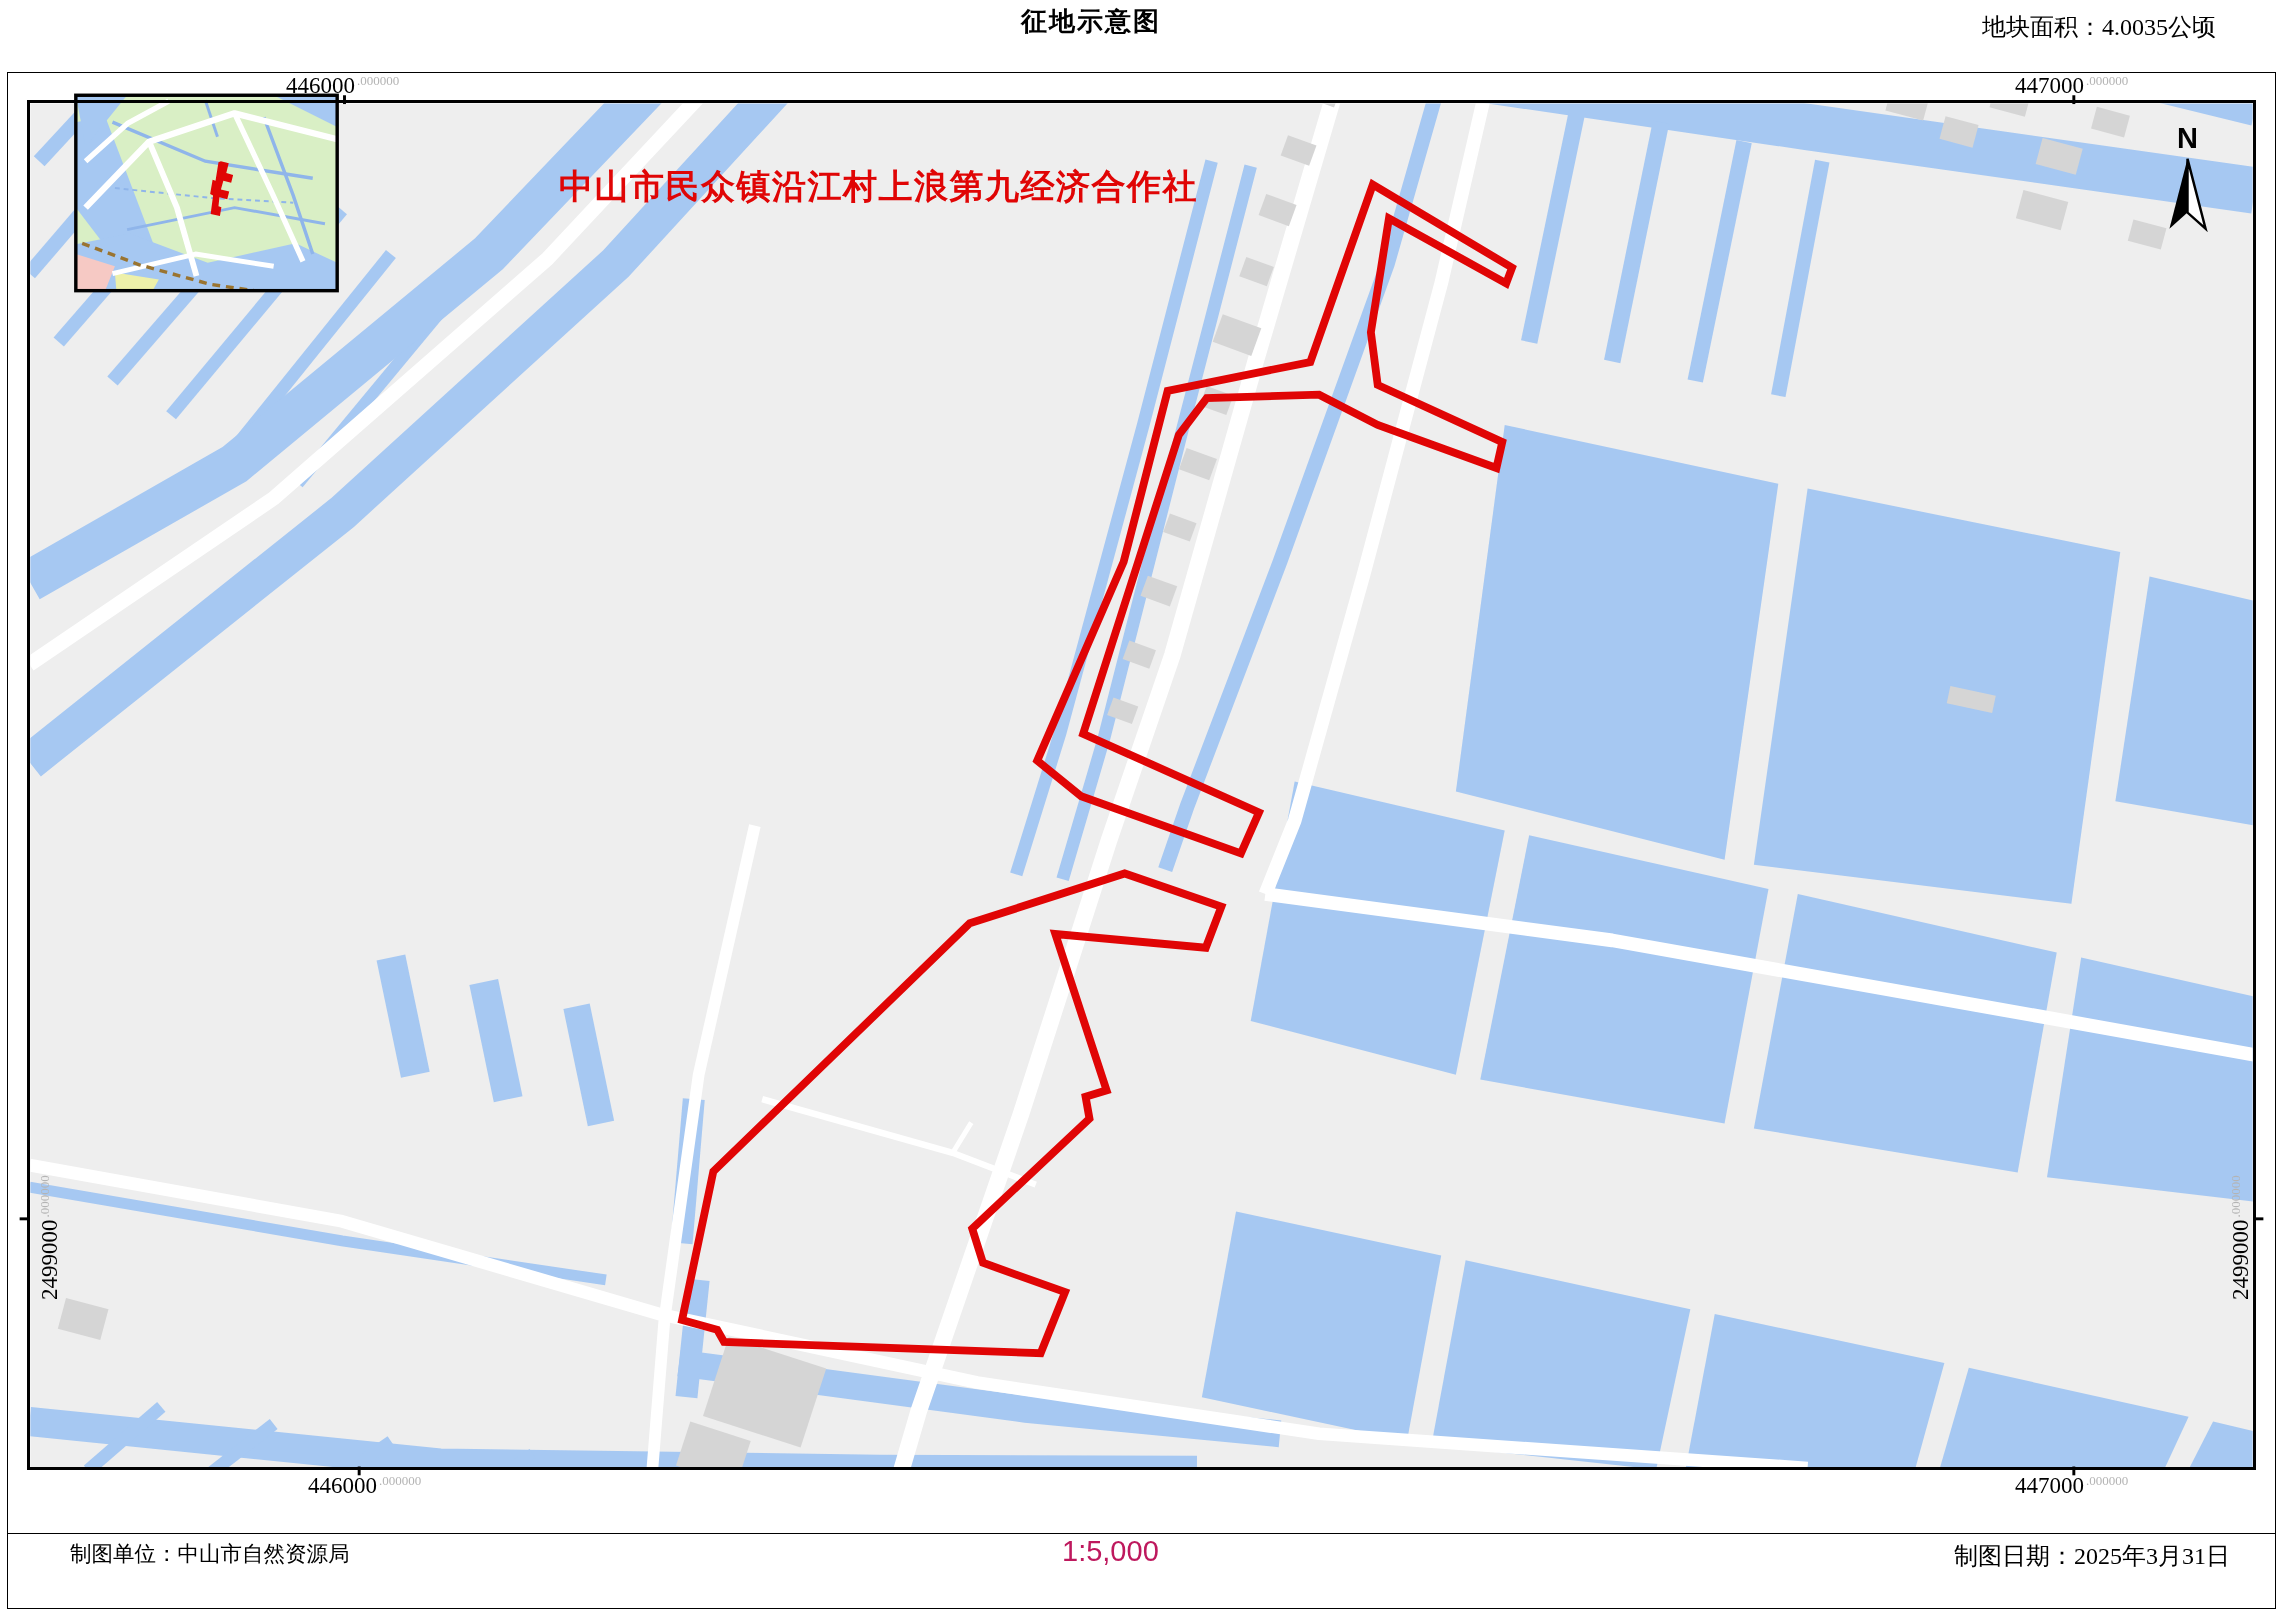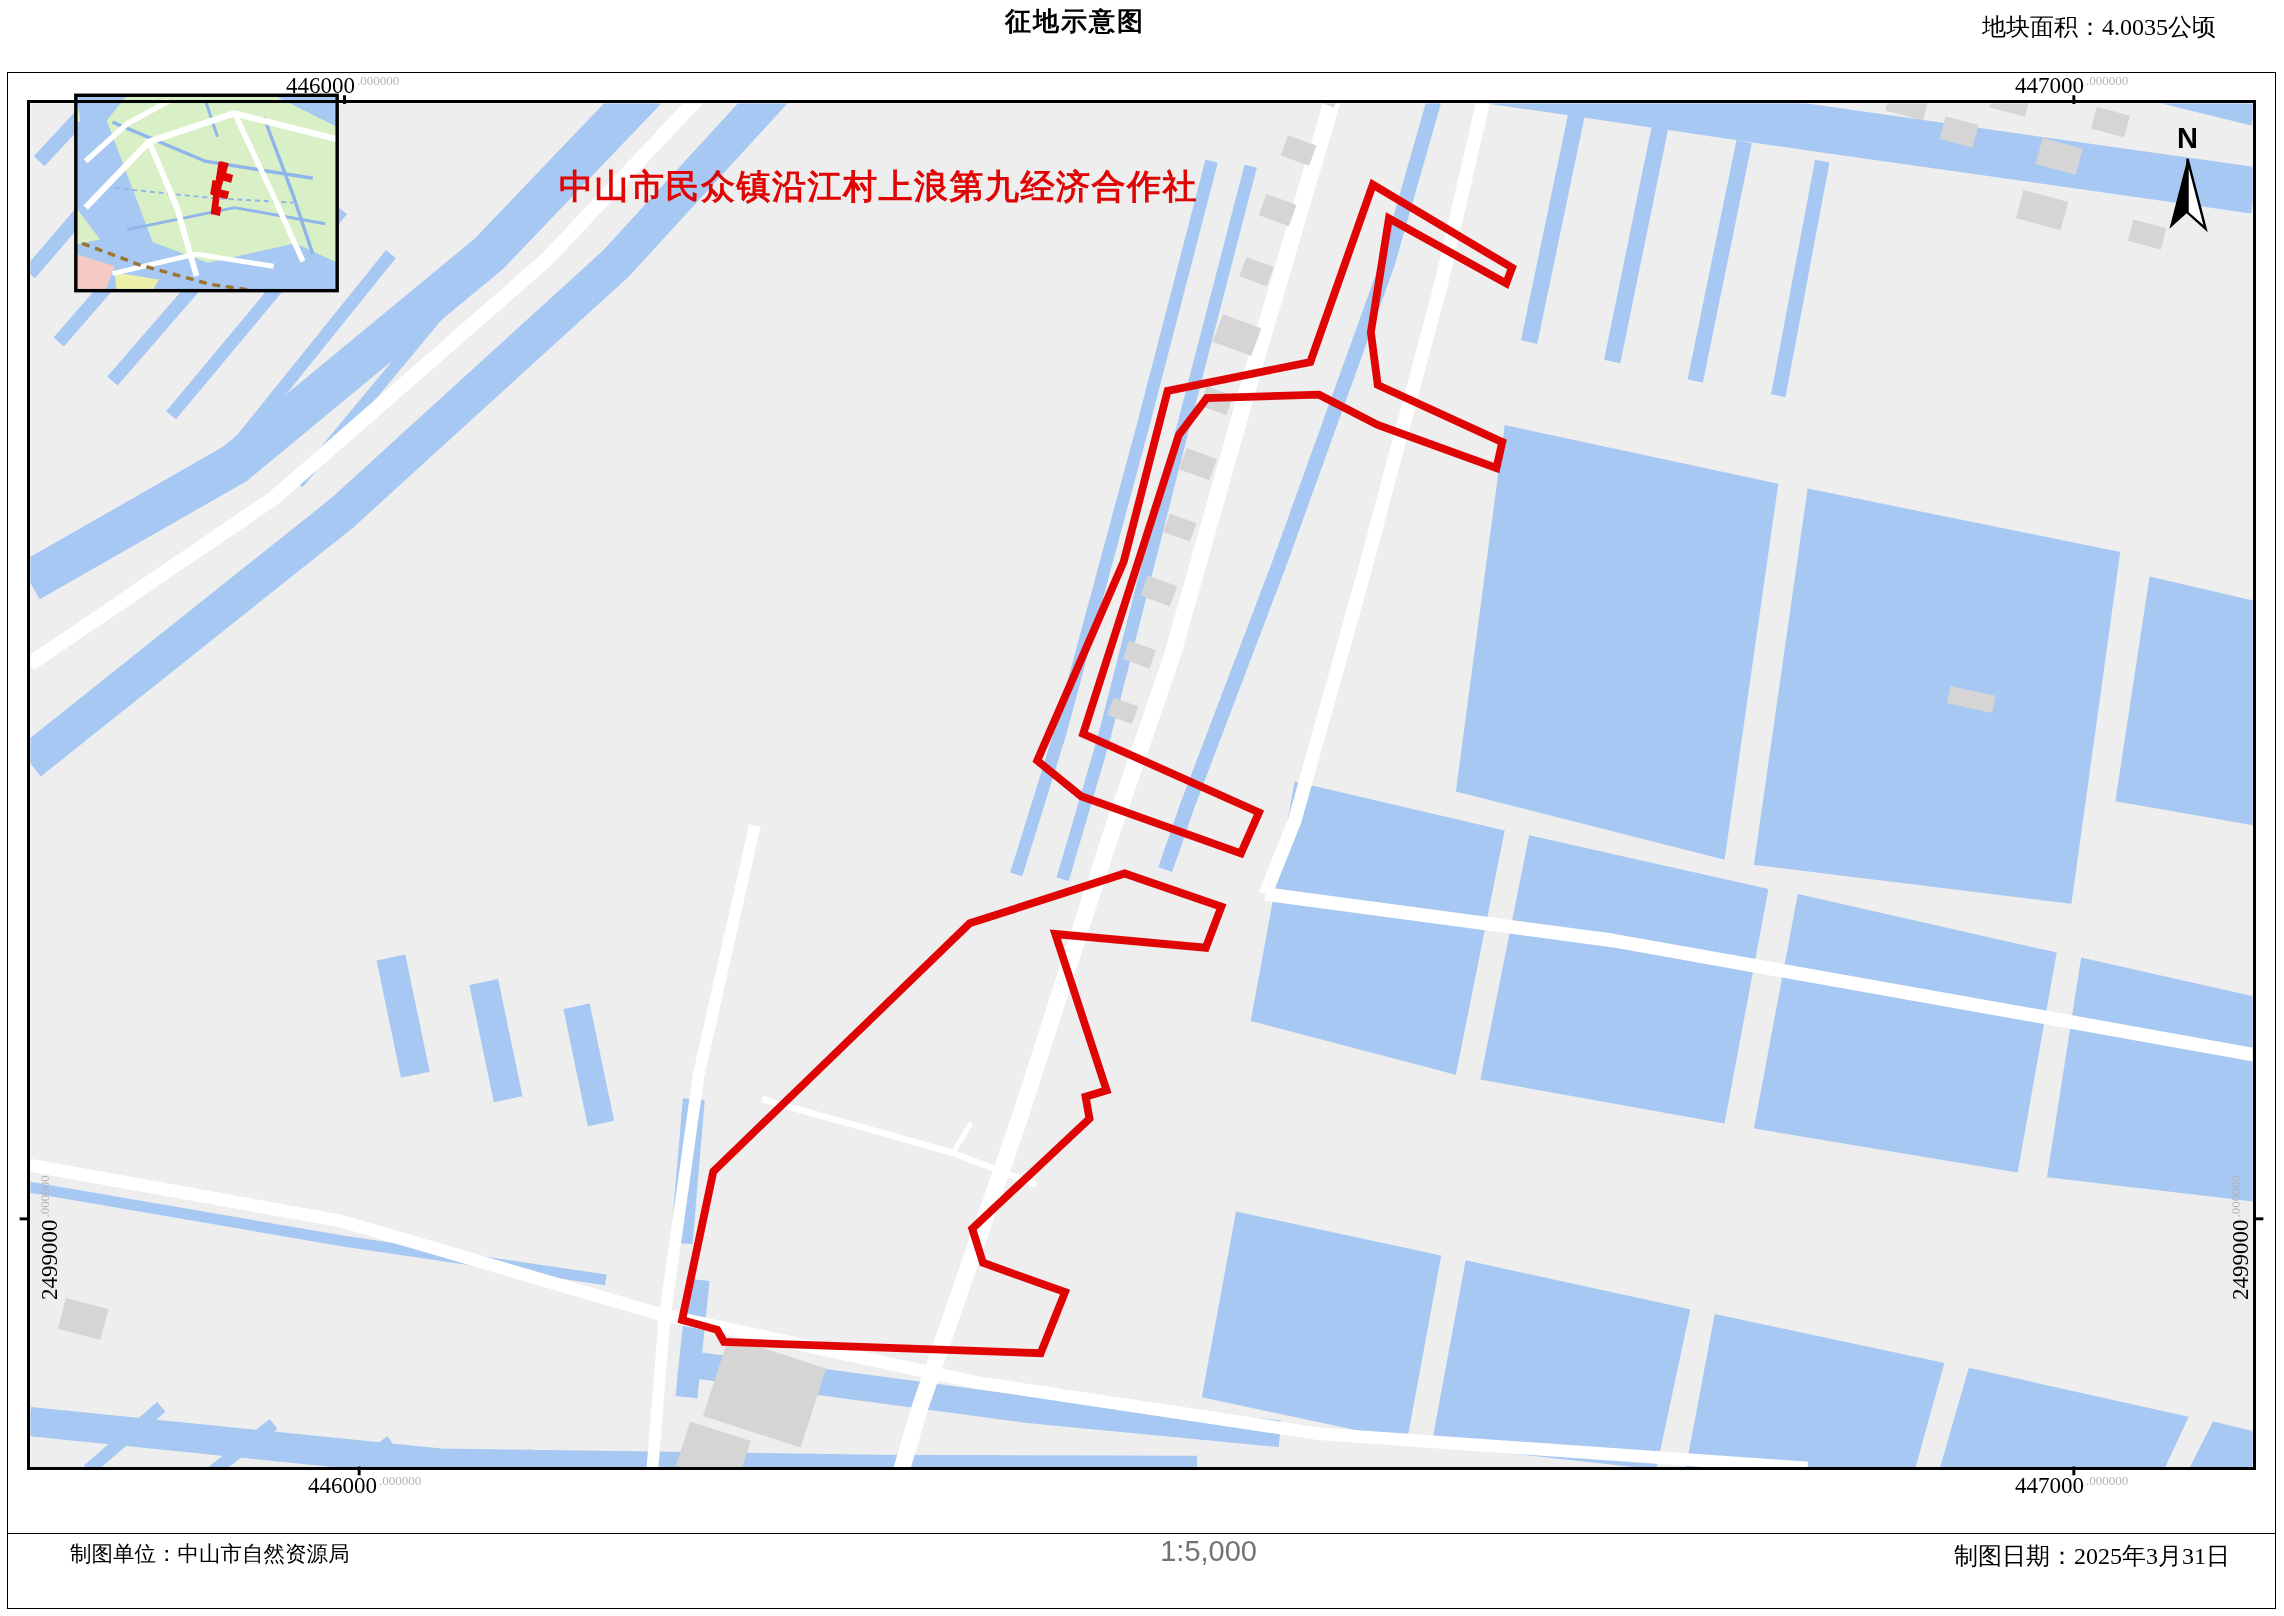--- a/index.html
+++ b/index.html
@@ -15,33 +15,33 @@
   .footer-rule{
     position:absolute;left:7.3px;top:1533px;width:2269px;height:0;
     border-top:1.5px solid #000;
   }
   .map-frame{
     position:absolute;left:27px;top:100px;width:2229px;height:1370px;
     border:3.4px solid #000;box-sizing:border-box;pointer-events:none;
   }
   .page-title{
     position:absolute;left:0;top:3.9px;width:2150px;text-align:center;
-    font-size:26px;font-weight:bold;color:#000;letter-spacing:2px;
+    font-size:26px;font-weight:bold;color:#000;letter-spacing:2px;padding-left:16px;
   }
   .area-note{
     position:absolute;right:68px;top:10.7px;font-size:24px;color:#000;
   }
   .owner-label{
     position:absolute;left:559px;top:141px;font-size:34px;font-weight:bold;
     color:#e00505;letter-spacing:1.5px;white-space:nowrap;margin-top:23px;
   }
   .footer-agency{position:absolute;left:34px;top:1539px;font-size:21.5px;color:#000;margin-left:36px;}
   .footer-scale{
-    position:absolute;left:1062px;top:1535px;width:195px;text-align:right;
-    font-size:29px;font-family:"Liberation Sans",sans-serif;color:#737373;
+    position:absolute;left:1062px;top:1535px;width:195px;text-align:left;
+    font-size:29px;font-family:"Liberation Sans",sans-serif;color:#be185d;
   }
   .footer-date{position:absolute;left:1937px;top:1540px;font-size:24px;color:#000;margin-left:17px;}
   .grid-label{position:absolute;font-size:23px;color:#000;white-space:nowrap;}
   .grid-label .sup{font-size:13px;color:#b4b4b4;position:relative;top:-7.8px;margin-left:2px;}
   .grid-label.vert{transform:rotate(-90deg);transform-origin:0 0;}
   .north{position:absolute;left:2163px;top:123px;width:49px;text-align:center;}
   .north .n-letter{
     font-family:"Liberation Sans",sans-serif;font-size:29px;font-weight:bold;color:#000;
     display:block;line-height:30px;
   }

